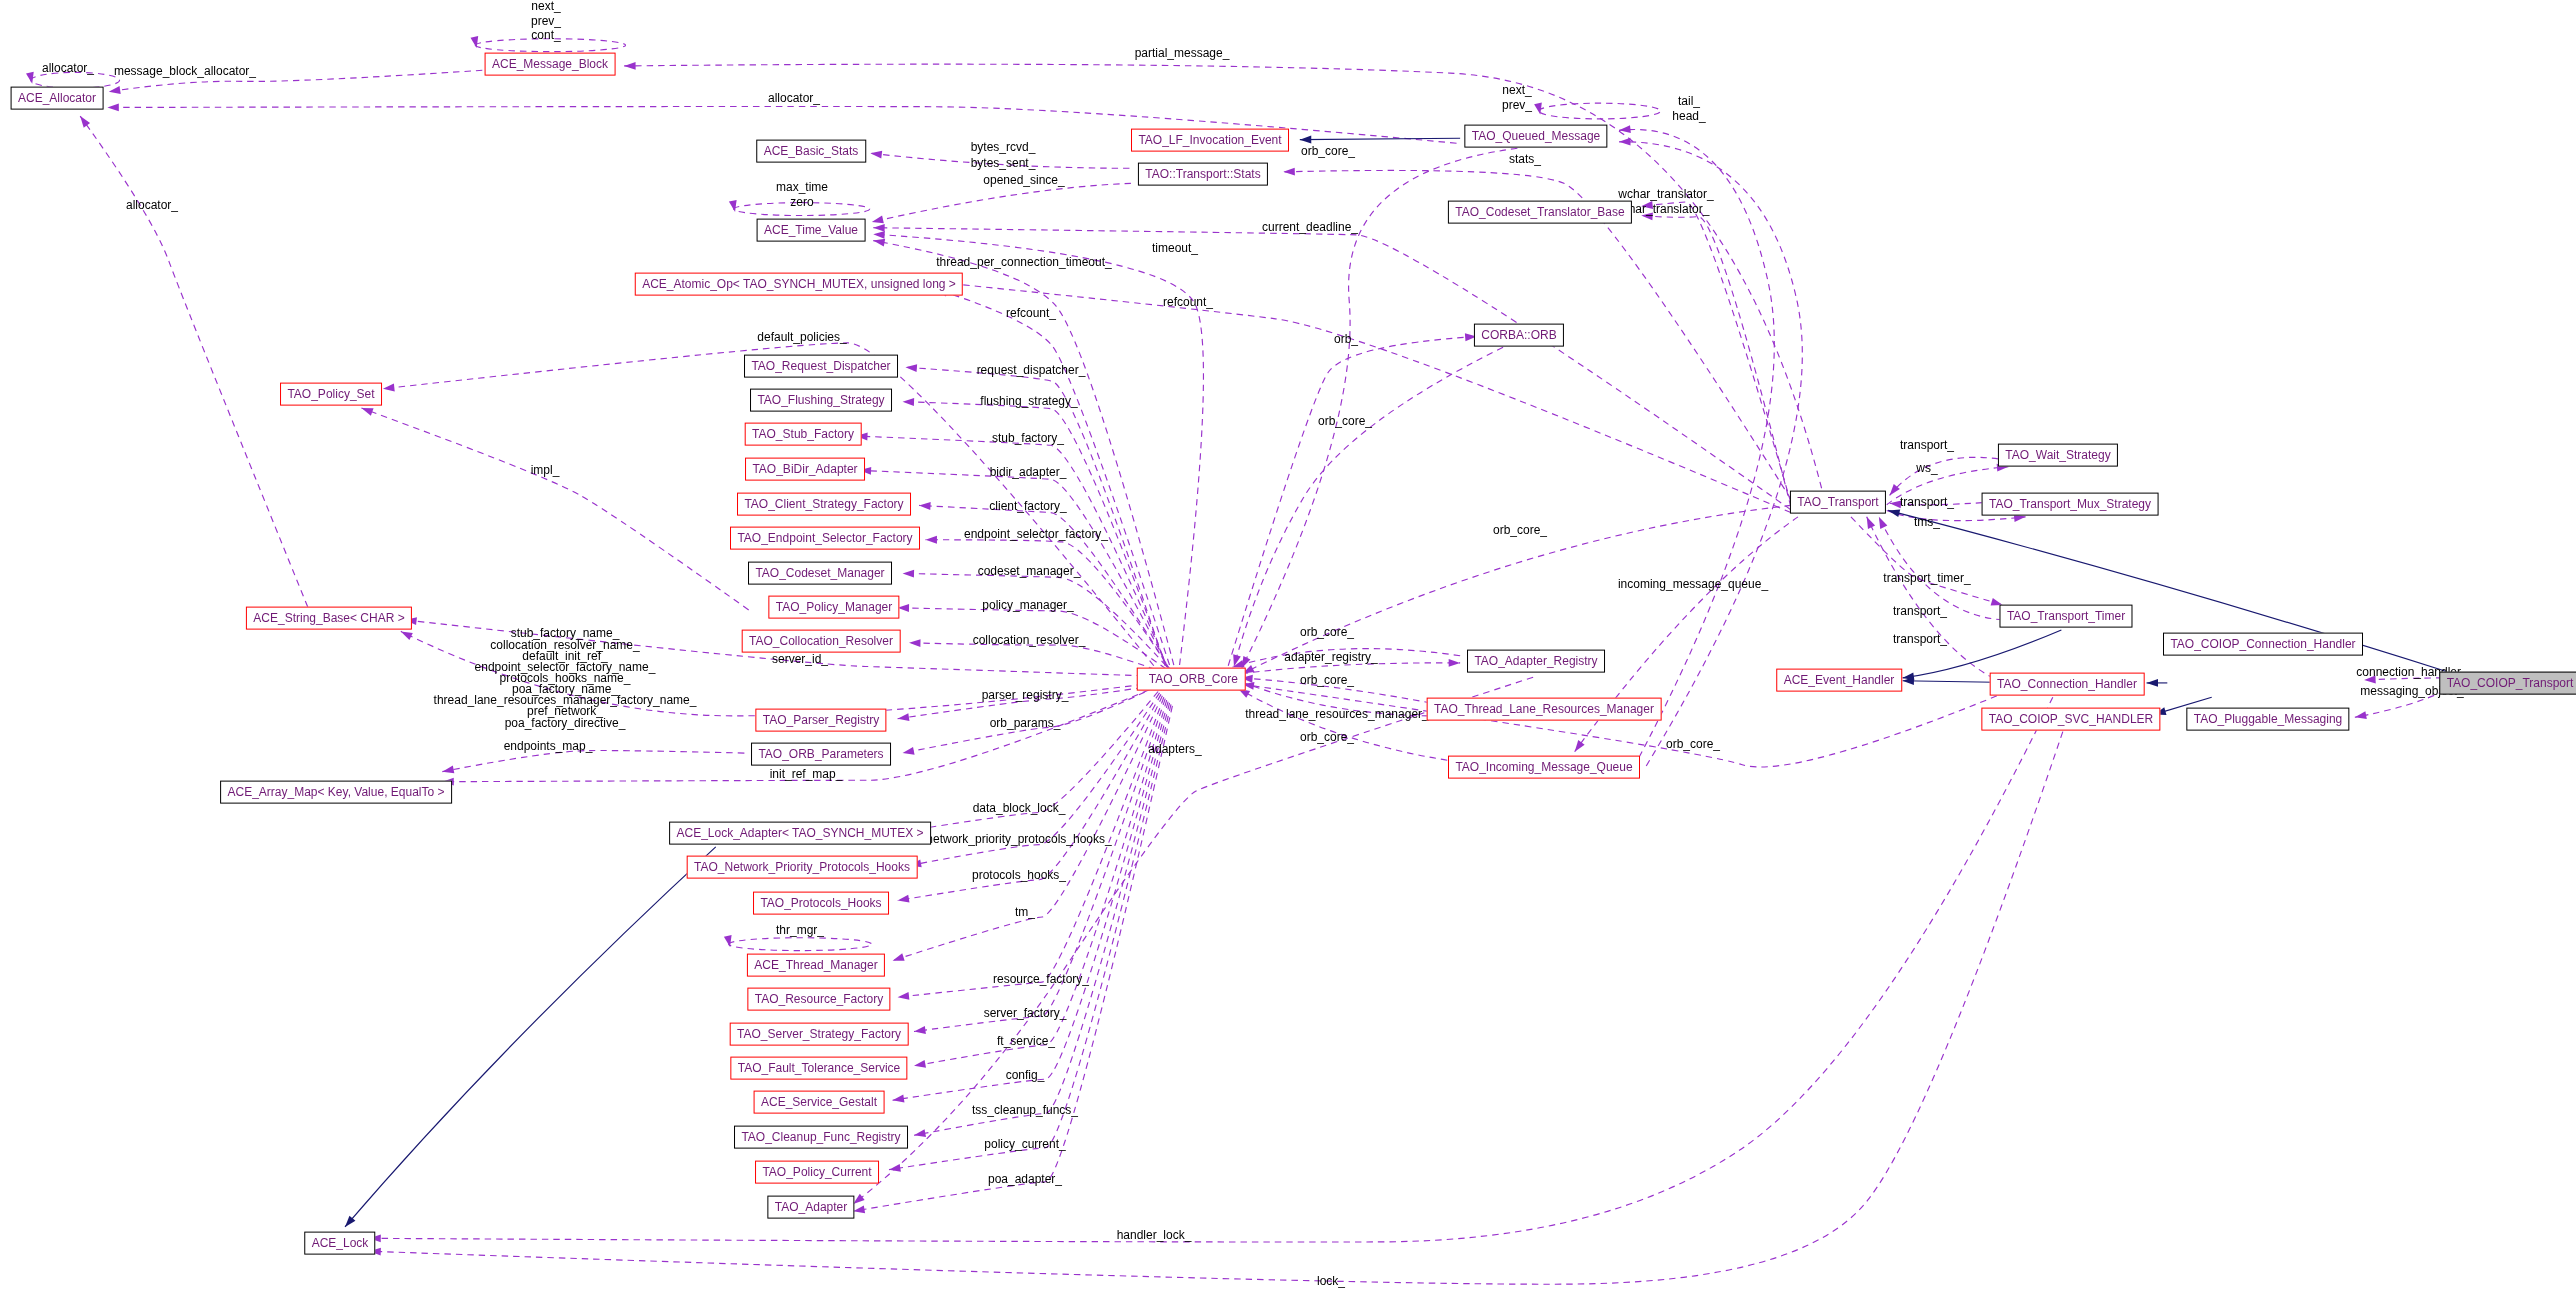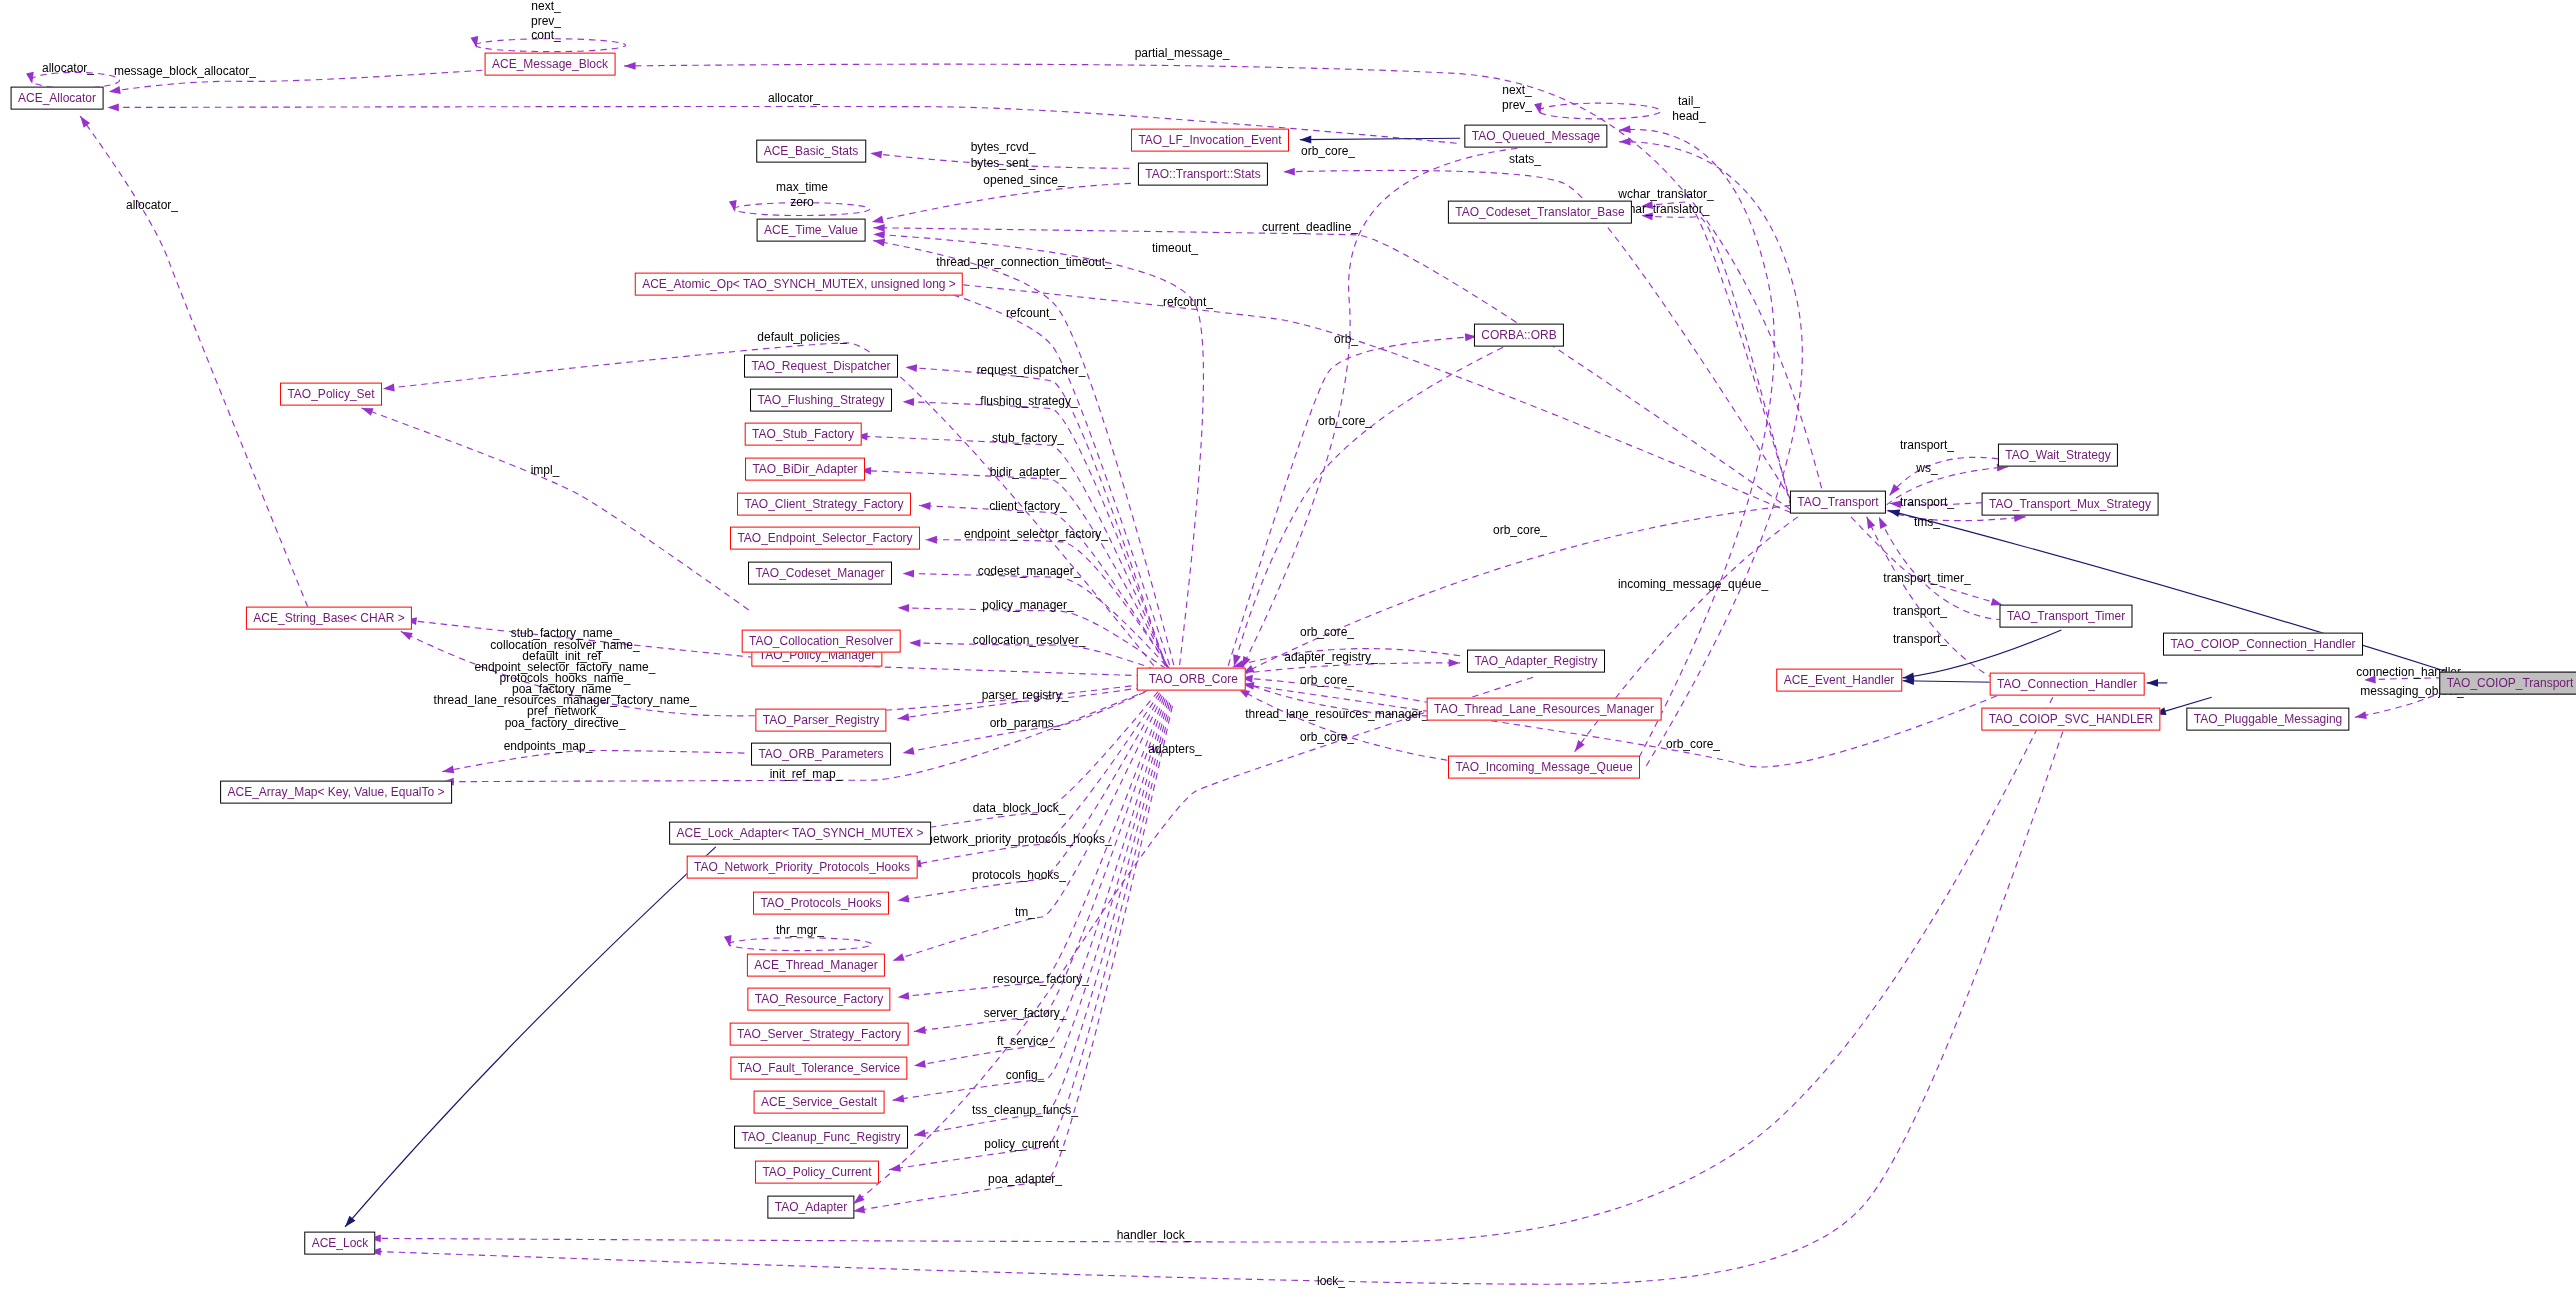--- a/index.html
+++ b/index.html
@@ -195,21 +195,21 @@
       <div class="node red" style="left: 799px; top: 284px;">ACE_Atomic_Op&lt; TAO_SYNCH_MUTEX, unsigned long &gt;</div>
       <div class="node" style="left: 1519px; top: 335px;">CORBA::ORB</div>
       <div class="node red" style="left: 331px; top: 394px;">TAO_Policy_Set</div>
       <div class="node" style="left: 821px; top: 366px;">TAO_Request_Dispatcher</div>
       <div class="node" style="left: 821px; top: 400px;">TAO_Flushing_Strategy</div>
       <div class="node red" style="left: 803px; top: 434px;">TAO_Stub_Factory</div>
       <div class="node red" style="left: 805px; top: 469px;">TAO_BiDir_Adapter</div>
       <div class="node red" style="left: 824px; top: 504px;">TAO_Client_Strategy_Factory</div>
       <div class="node red" style="left: 825px; top: 538px;">TAO_Endpoint_Selector_Factory</div>
       <div class="node" style="left: 820px; top: 573px;">TAO_Codeset_Manager</div>
-      <div class="node red" style="left: 817px; top: 607px; margin-top: 48px;">TAO_Policy_Manager</div>
+      <div class="node red" style="left: 834px; top: 607px;">TAO_Policy_Manager</div>
       <div class="node red" style="left: 821px; top: 641px;">TAO_Collocation_Resolver</div>
       <div class="node red" style="left: 329px; top: 618px;">ACE_String_Base&lt; CHAR &gt;</div>
       <div class="node red" style="left: 1191px; top: 679px; padding-left: 11px;">TAO_ORB_Core</div>
       <div class="node" style="left: 1536px; top: 661px;">TAO_Adapter_Registry</div>
       <div class="node red" style="left: 1544px; top: 709px;">TAO_Thread_Lane_Resources_Manager</div>
       <div class="node red" style="left: 1544px; top: 767px;">TAO_Incoming_Message_Queue</div>
       <div class="node red" style="left: 1839px; top: 680px;">ACE_Event_Handler</div>
       <div class="node" style="left: 1838px; top: 502px;">TAO_Transport</div>
       <div class="node" style="left: 2058px; top: 455px;">TAO_Wait_Strategy</div>
       <div class="node" style="left: 2070px; top: 504px;">TAO_Transport_Mux_Strategy</div>

